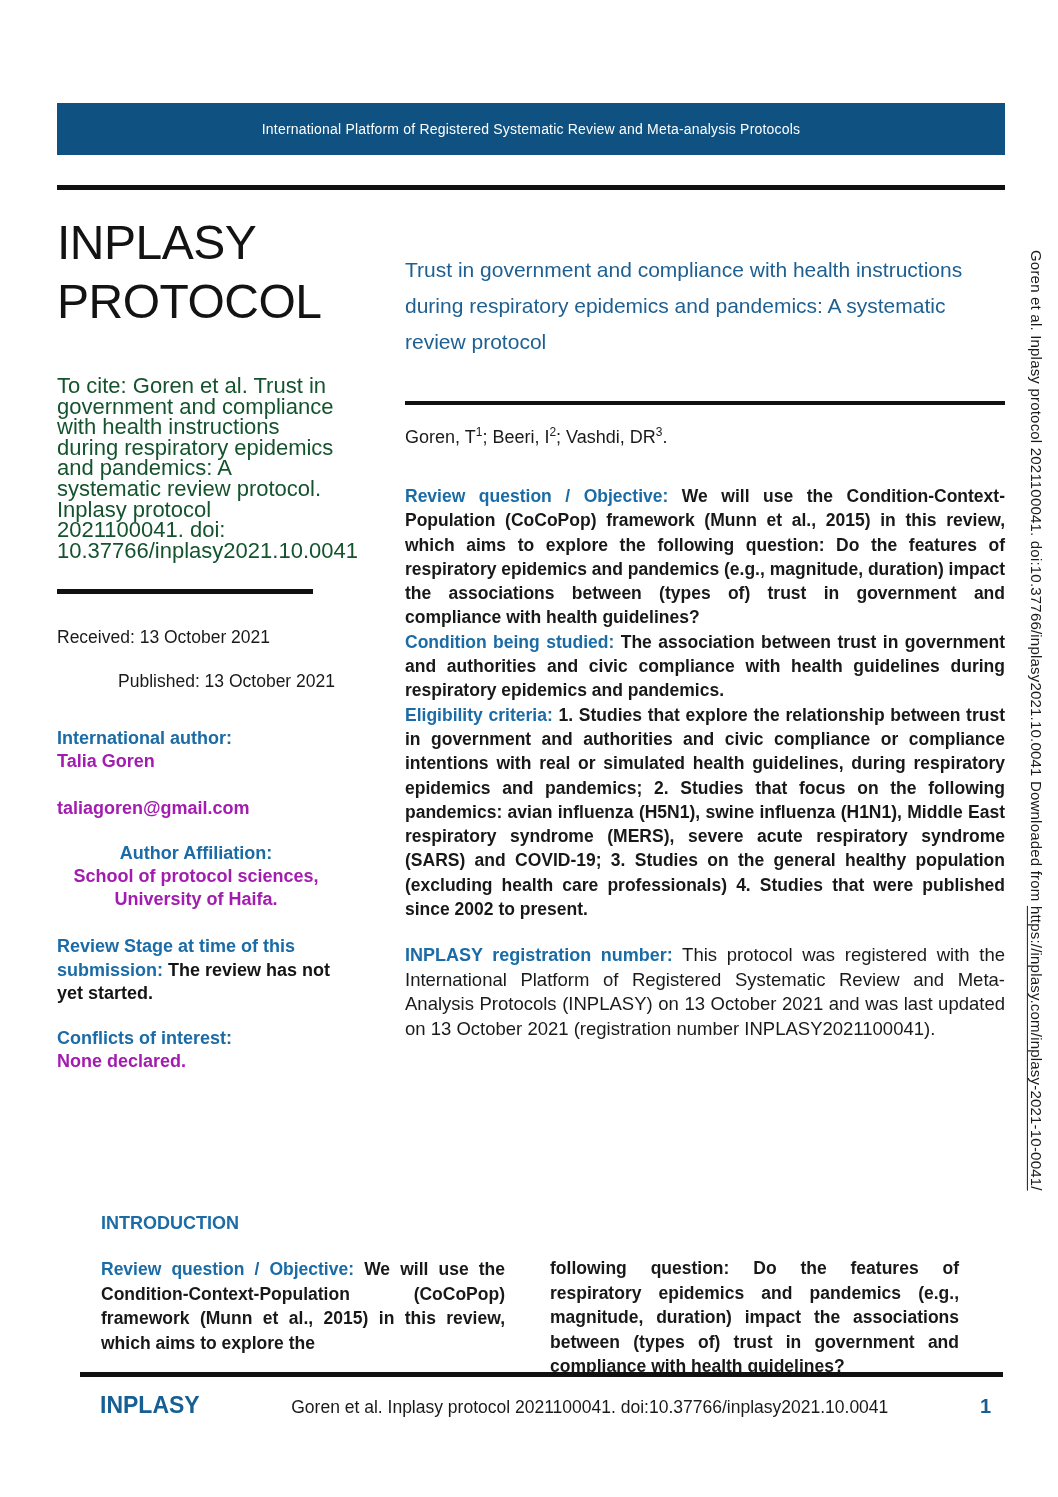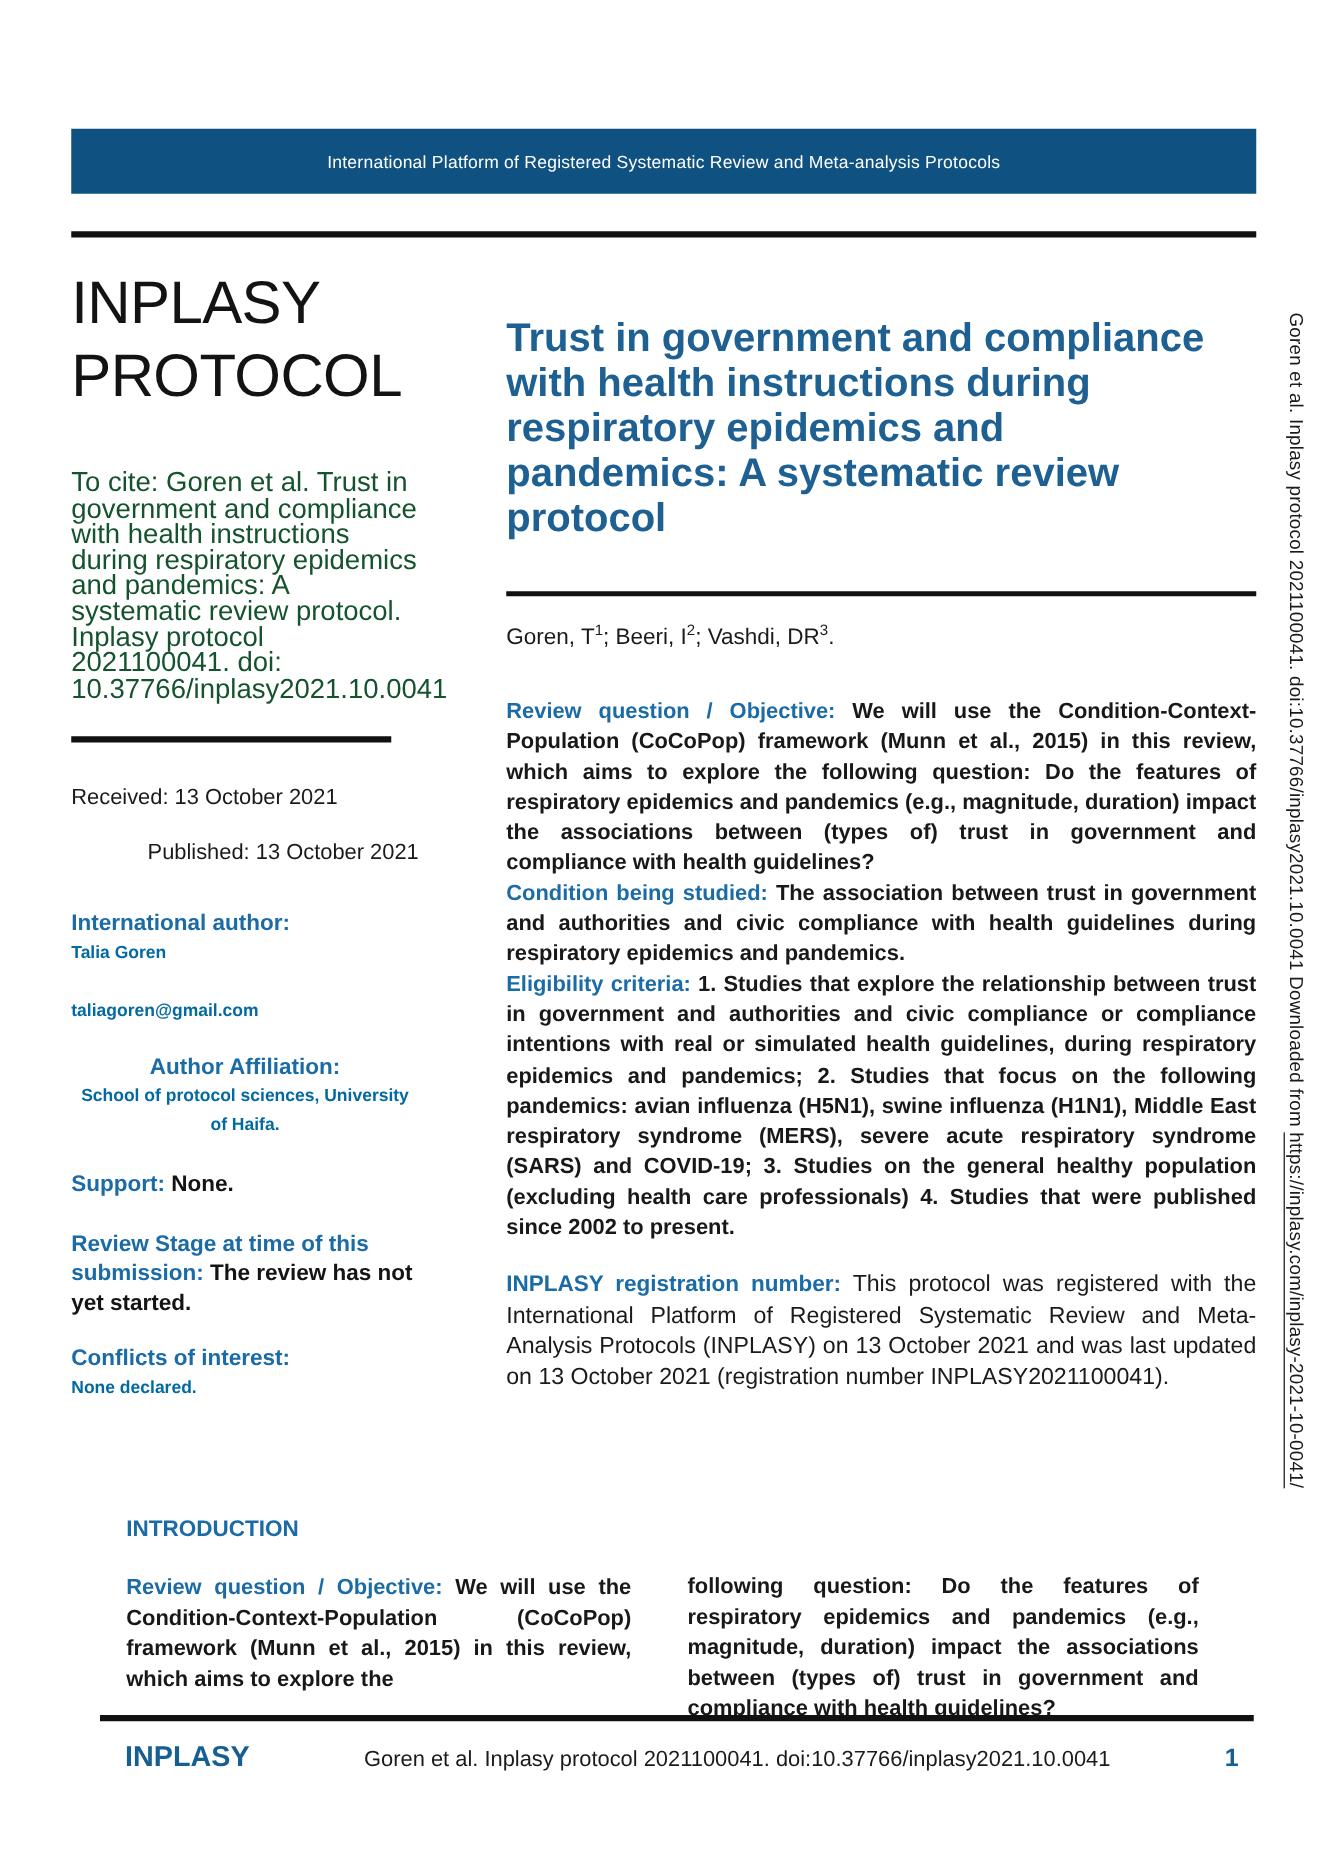--- a/index.html
+++ b/index.html
@@ -25,33 +25,33 @@
 
   
   .left-col{position:absolute;left:57px;top:213px;width:278px;}
   .masthead{font-weight:400;font-size:48px;line-height:59px;color:#131313;letter-spacing:-.5px;white-space:nowrap;}
   .cite{margin-top:45px;font-size:22px;line-height:20.6px;color:#14532d;}
   .rule-left{position:static;margin-top:28px;width:256px;height:5px;}
   .meta{font-size:17.5px;line-height:21px;color:#1a1a1a;}
   .meta.received{margin-top:33px;}
   .meta.published{margin-top:23px;text-align:right;}
   .label{color:var(--label-blue);font-weight:700;font-size:18px;line-height:23px;}
-  .value{font-weight:700;font-size:14px;line-height:23px;color:#0369a1;}
+  .value{font-weight:700;font-size:18px;line-height:23px;color:#a21caf;}
   .blk-corresponding{margin-top:35px;}
   .email{margin-top:24px;}
   .blk-affiliation{margin-top:22px;text-align:center;}
   .inline-para{font-size:18px;line-height:23.5px;margin-top:25px;}
   .inline-para .label-inline{color:var(--label-blue);font-weight:700;}
   .inline-para .value-inline{font-weight:700;color:#141414;}
   .blk-review-stage{margin-top:24px;}
   .blk-conflicts{margin-top:21px;}
 
   
   .right-col{position:absolute;left:405px;top:252px;width:600px;}
-  .title{color:var(--title-blue);font-size:32px;line-height:36px;font-weight:700;max-width:566px;}
+  .title{color:var(--title-blue);font-size:21px;line-height:36px;font-weight:400;max-width:566px;}
   .rule-authors{position:static;margin-top:41px;width:600px;height:4px;}
   .authors{margin-top:20px;font-size:18px;color:#1a1a1a;}
   .authors sup{font-size:12px;}
   .abstract{margin-top:36px;}
   .abstract p{font-size:17.5px;line-height:24.3px;font-weight:700;text-align:justify;color:#181818;}
   .plabel{color:var(--label-blue);font-weight:700;}
   .registration{margin-top:22px;font-size:18.5px;line-height:24.5px;font-weight:400;text-align:justify;color:#1a1a1a;}
   .registration .plabel{font-size:18px;}
 
   
@@ -102,24 +102,20 @@
       <div class="value">Talia Goren</div>
     </div>
 
     <div class="value email">taliagoren@gmail.com</div>
 
     <div class="blk-affiliation">
       <div class="label">Author Affiliation:</div>
       <div class="value">School of protocol sciences, University of Haifa.</div>
     </div>
 
-    <p class="inline-para">
-      <span class="label-inline">Support:</span>
-      <span class="value-inline">None.</span>
-    </p>
 
     <p class="inline-para blk-review-stage">
       <span class="label-inline">Review Stage at time of this submission:</span>
       <span class="value-inline">The review has not yet started.</span>
     </p>
 
     <div class="blk-conflicts">
       <div class="label">Conflicts of interest:</div>
       <div class="value">None declared.</div>
     </div>

